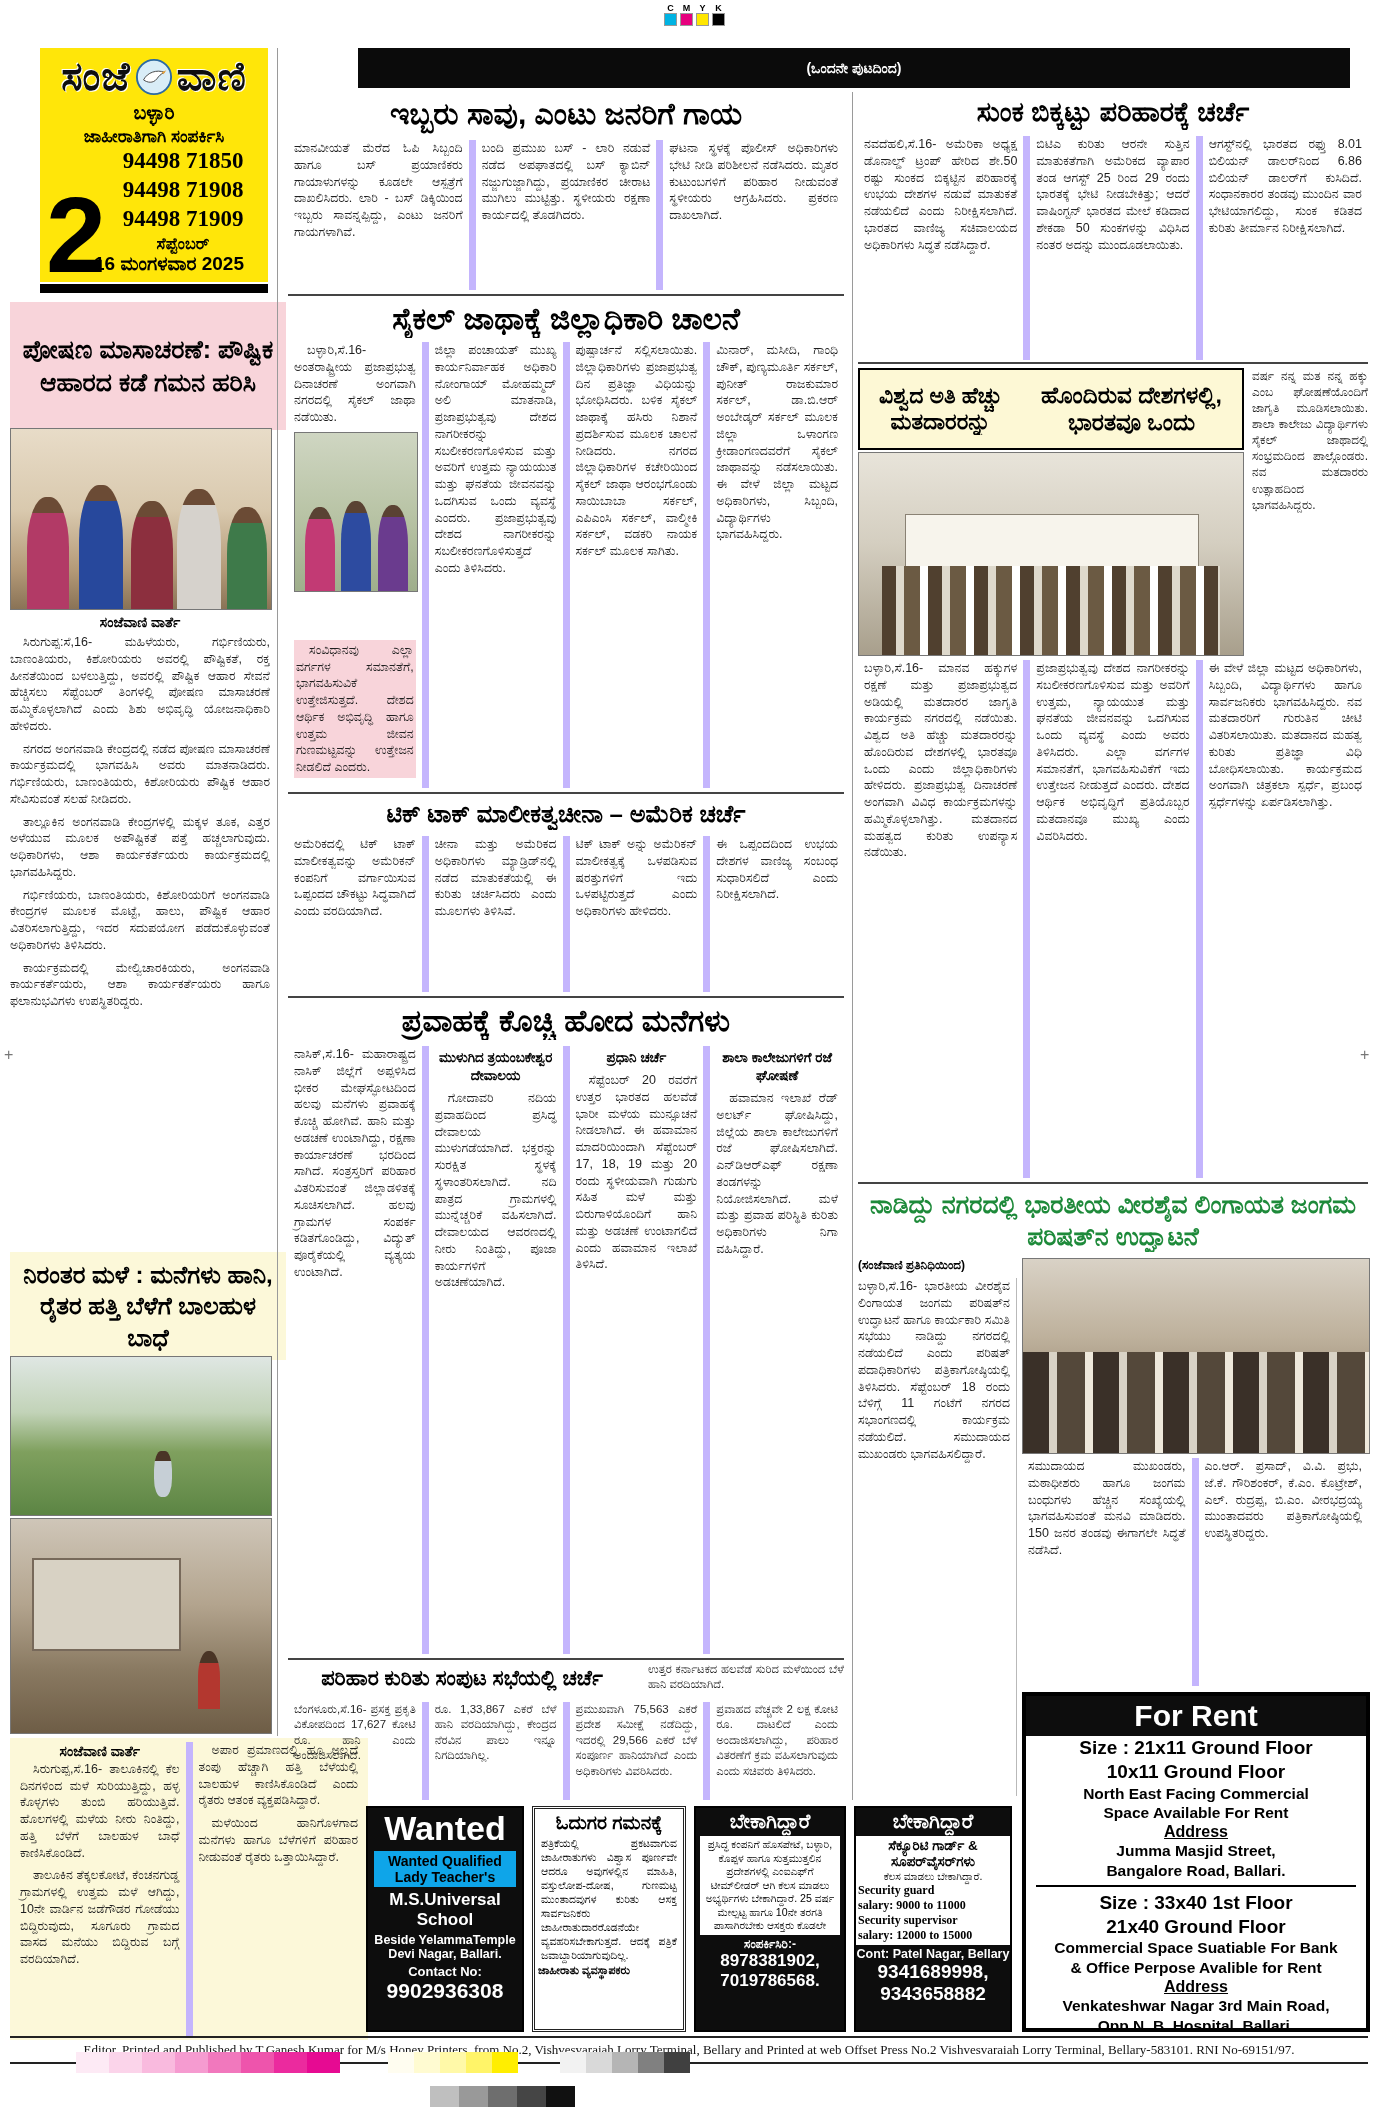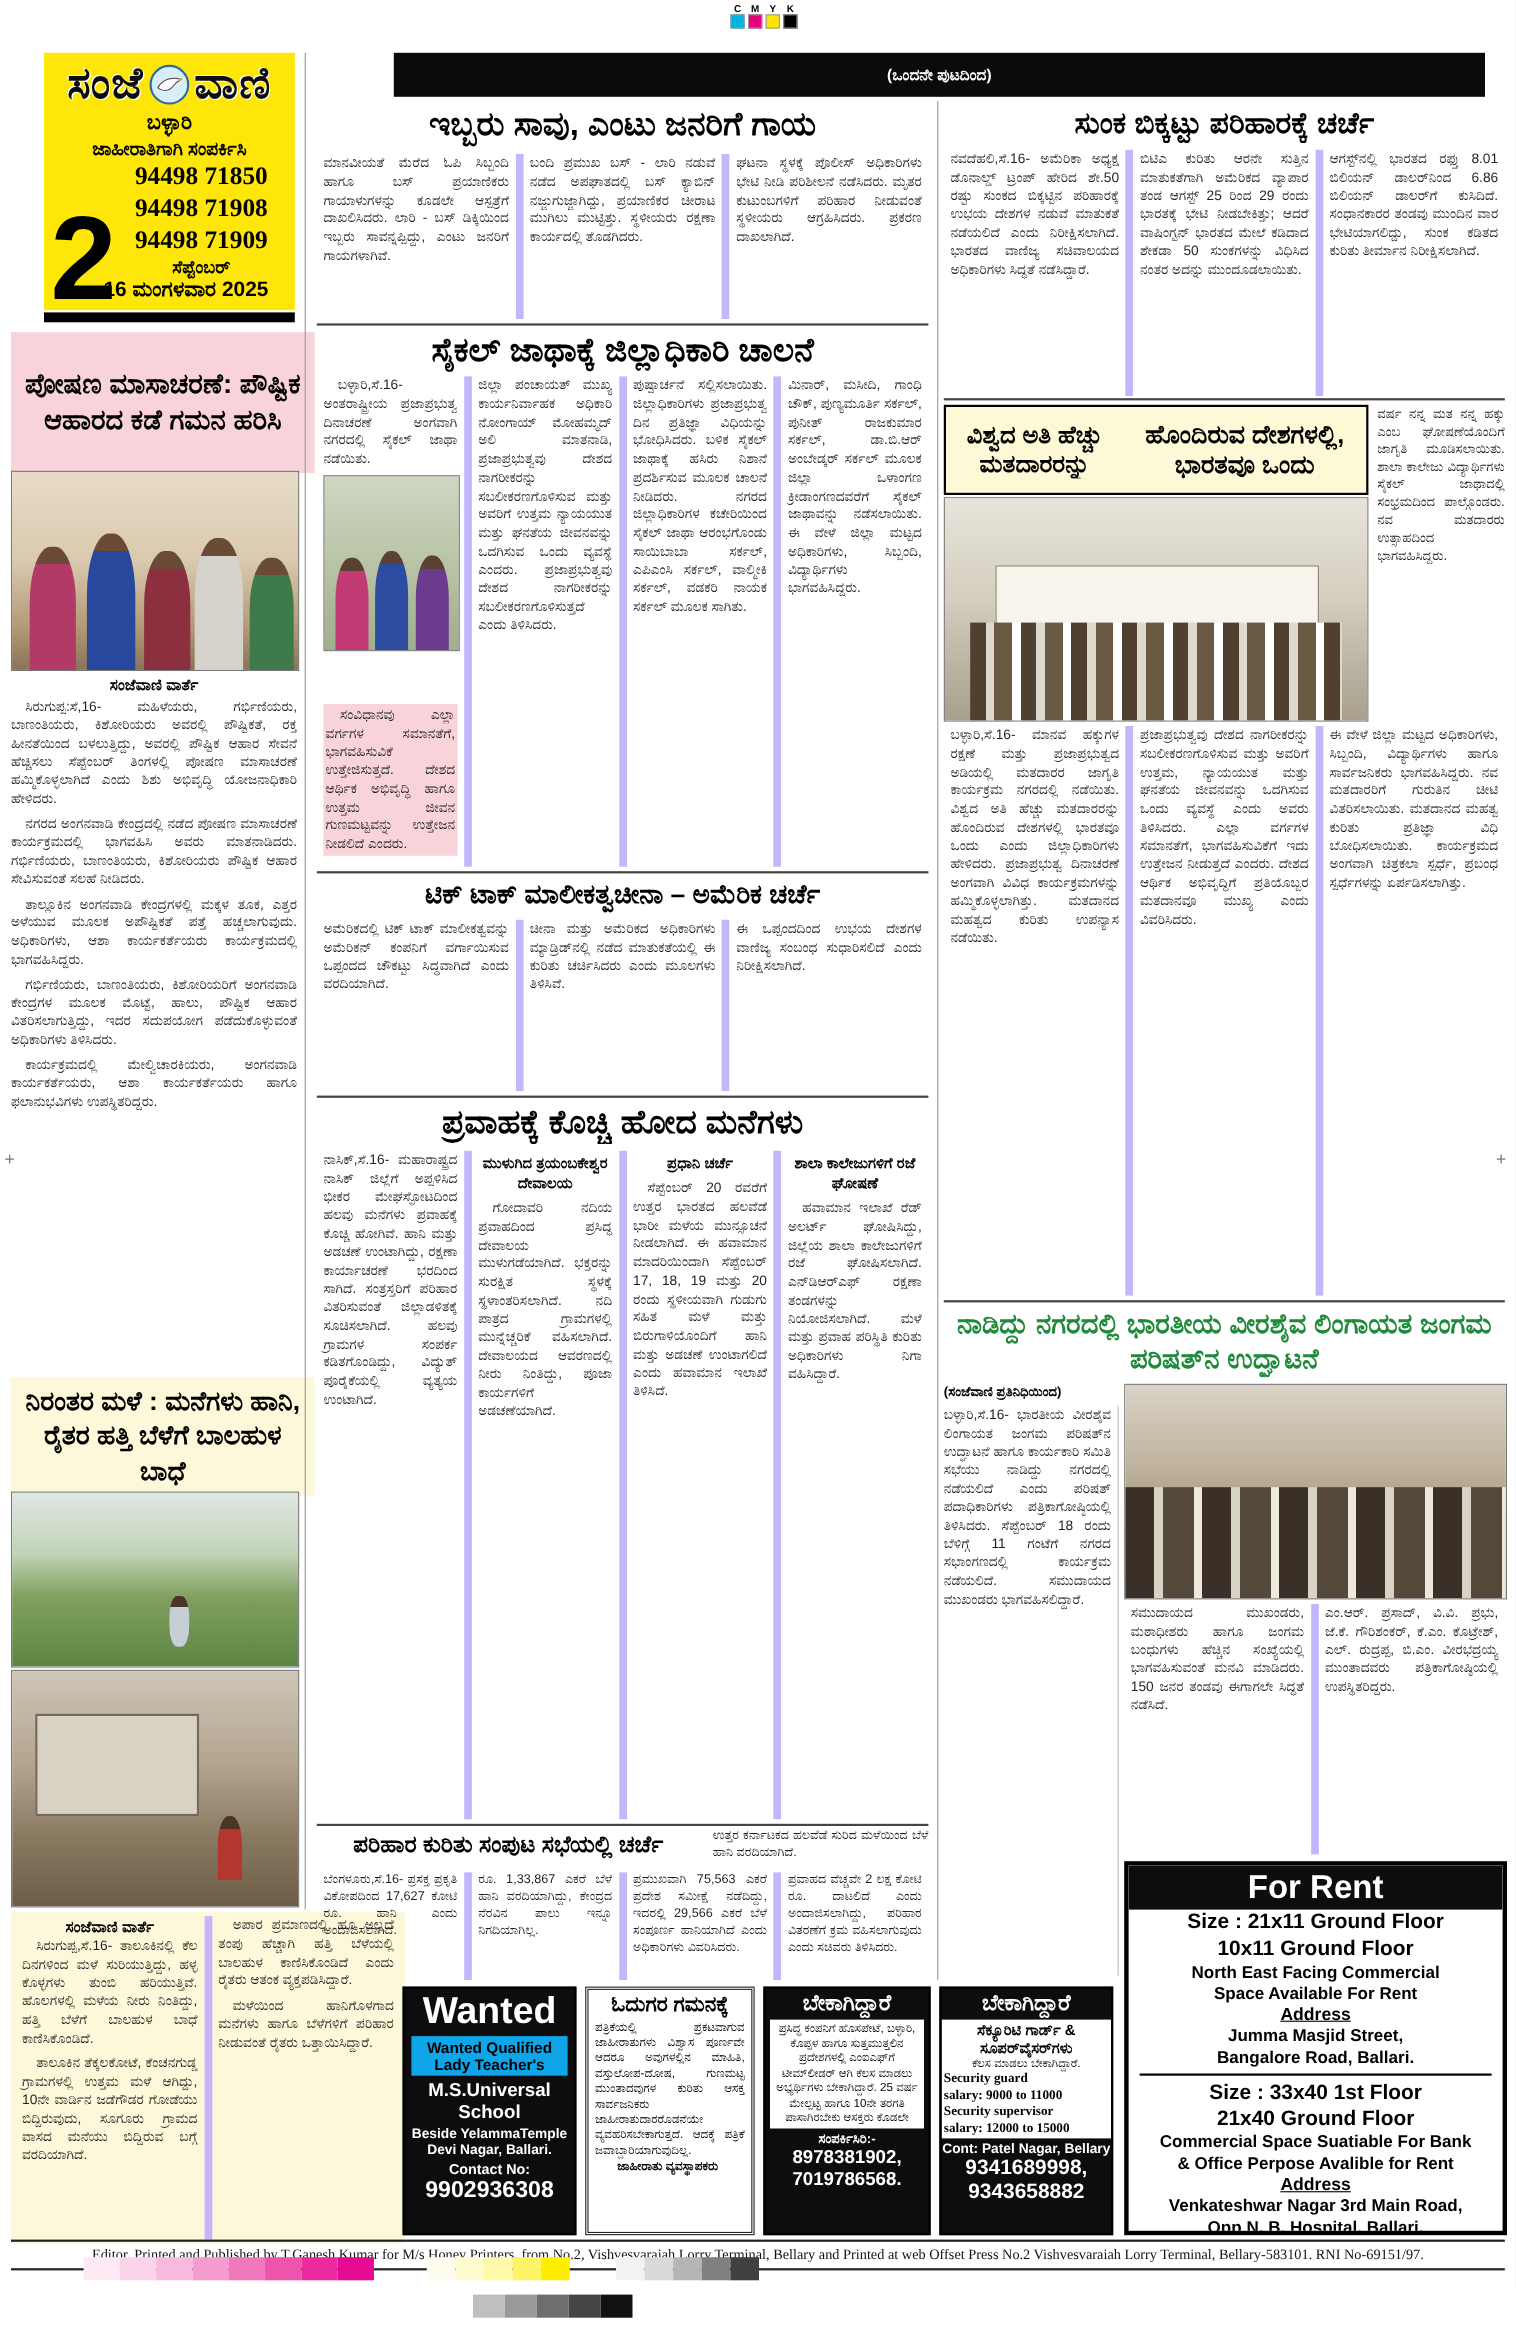--- a/index.html
+++ b/index.html
@@ -176,20 +176,21 @@
     <div class="nc">ಜಿಲ್ಲಾ ಪಂಚಾಯತ್ ಮುಖ್ಯ ಕಾರ್ಯನಿರ್ವಾಹಕ ಅಧಿಕಾರಿ ನೋಂಗಾಯ್ ಮೋಹಮ್ಮದ್ ಅಲಿ ಮಾತನಾಡಿ, ಪ್ರಜಾಪ್ರಭುತ್ವವು ದೇಶದ ನಾಗರೀಕರನ್ನು ಸಬಲೀಕರಣಗೊಳಿಸುವ ಮತ್ತು ಅವರಿಗೆ ಉತ್ತಮ ನ್ಯಾಯಯುತ ಮತ್ತು ಘನತೆಯ ಜೀವನವನ್ನು ಒದಗಿಸುವ ಒಂದು ವ್ಯವಸ್ಥೆ ಎಂದರು. ಪ್ರಜಾಪ್ರಭುತ್ವವು ದೇಶದ ನಾಗರೀಕರನ್ನು ಸಬಲೀಕರಣಗೊಳಿಸುತ್ತದೆ ಎಂದು ತಿಳಿಸಿದರು.</div>
     <div class="nc">ಪುಷ್ಪಾರ್ಚನೆ ಸಲ್ಲಿಸಲಾಯಿತು. ಜಿಲ್ಲಾಧಿಕಾರಿಗಳು ಪ್ರಜಾಪ್ರಭುತ್ವ ದಿನ ಪ್ರತಿಜ್ಞಾ ವಿಧಿಯನ್ನು ಭೋಧಿಸಿದರು. ಬಳಿಕ ಸೈಕಲ್ ಜಾಥಾಕ್ಕೆ ಹಸಿರು ನಿಶಾನೆ ಪ್ರದರ್ಶಿಸುವ ಮೂಲಕ ಚಾಲನೆ ನೀಡಿದರು. ನಗರದ ಜಿಲ್ಲಾಧಿಕಾರಿಗಳ ಕಚೇರಿಯಿಂದ ಸೈಕಲ್ ಜಾಥಾ ಆರಂಭಗೊಂಡು ಸಾಯಿಬಾಬಾ ಸರ್ಕಲ್, ಎಪಿಎಂಸಿ ಸರ್ಕಲ್, ವಾಲ್ಮೀಕಿ ಸರ್ಕಲ್, ವಡಕರಿ ನಾಯಕ ಸರ್ಕಲ್ ಮೂಲಕ ಸಾಗಿತು.</div>
     <div class="nc">ಮಿನಾರ್, ಮಸೀದಿ, ಗಾಂಧಿ ಚೌಕ್, ಪುಣ್ಯಮೂರ್ತಿ ಸರ್ಕಲ್, ಪುನೀತ್ ರಾಜಕುಮಾರ ಸರ್ಕಲ್, ಡಾ.ಬಿ.ಆರ್ ಅಂಬೇಡ್ಕರ್ ಸರ್ಕಲ್ ಮೂಲಕ ಜಿಲ್ಲಾ ಒಳಾಂಗಣ ಕ್ರೀಡಾಂಗಣದವರೆಗೆ ಸೈಕಲ್ ಜಾಥಾವನ್ನು ನಡೆಸಲಾಯಿತು. ಈ ವೇಳೆ ಜಿಲ್ಲಾ ಮಟ್ಟದ ಅಧಿಕಾರಿಗಳು, ಸಿಬ್ಬಂದಿ, ವಿದ್ಯಾರ್ಥಿಗಳು ಭಾಗವಹಿಸಿದ್ದರು.</div>
   </div>
   <div class="hline" style="left:288px;top:792px;width:556px;"></div>
 
   <div class="abs hl" style="left:288px;top:798px;width:556px;font-size:24px;line-height:32px;">ಟಿಕ್ ಟಾಕ್ ಮಾಲೀಕತ್ವಚೀನಾ – ಅಮೆರಿಕ ಚರ್ಚೆ</div>
   <div class="cols" style="left:288px;top:836px;width:556px;height:156px;">
     <div class="nc">ಅಮೆರಿಕದಲ್ಲಿ ಟಿಕ್ ಟಾಕ್ ಮಾಲೀಕತ್ವವನ್ನು ಅಮೆರಿಕನ್ ಕಂಪನಿಗೆ ವರ್ಗಾಯಿಸುವ ಒಪ್ಪಂದದ ಚೌಕಟ್ಟು ಸಿದ್ಧವಾಗಿದೆ ಎಂದು ವರದಿಯಾಗಿದೆ.</div>
     <div class="nc">ಚೀನಾ ಮತ್ತು ಅಮೆರಿಕದ ಅಧಿಕಾರಿಗಳು ಮ್ಯಾಡ್ರಿಡ್‌ನಲ್ಲಿ ನಡೆದ ಮಾತುಕತೆಯಲ್ಲಿ ಈ ಕುರಿತು ಚರ್ಚಿಸಿದರು ಎಂದು ಮೂಲಗಳು ತಿಳಿಸಿವೆ.</div>
+    <div class="nc">ಟಿಕ್ ಟಾಕ್ ಅನ್ನು ಅಮೆರಿಕನ್ ಮಾಲೀಕತ್ವಕ್ಕೆ ಒಳಪಡಿಸುವ ಷರತ್ತುಗಳಿಗೆ ಇದು ಒಳಪಟ್ಟಿರುತ್ತದೆ ಎಂದು ಅಧಿಕಾರಿಗಳು ಹೇಳಿದರು.</div>
     <div class="nc">ಈ ಒಪ್ಪಂದದಿಂದ ಉಭಯ ದೇಶಗಳ ವಾಣಿಜ್ಯ ಸಂಬಂಧ ಸುಧಾರಿಸಲಿದೆ ಎಂದು ನಿರೀಕ್ಷಿಸಲಾಗಿದೆ.</div>
   </div>
   <div class="hline" style="left:288px;top:996px;width:556px;"></div>
 
   <div class="abs hl" style="left:288px;top:1002px;width:556px;font-size:30px;line-height:38px;">ಪ್ರವಾಹಕ್ಕೆ ಕೊಚ್ಚಿ ಹೋದ ಮನೆಗಳು</div>
   <div class="cols" style="left:288px;top:1046px;width:556px;height:608px;">
     <div class="nc">ನಾಸಿಕ್,ಸೆ.16- ಮಹಾರಾಷ್ಟ್ರದ ನಾಸಿಕ್ ಜಿಲ್ಲೆಗೆ ಅಪ್ಪಳಿಸಿದ ಭೀಕರ ಮೇಘಸ್ಫೋಟದಿಂದ ಹಲವು ಮನೆಗಳು ಪ್ರವಾಹಕ್ಕೆ ಕೊಚ್ಚಿ ಹೋಗಿವೆ. ಹಾನಿ ಮತ್ತು ಅಡಚಣೆ ಉಂಟಾಗಿದ್ದು, ರಕ್ಷಣಾ ಕಾರ್ಯಾಚರಣೆ ಭರದಿಂದ ಸಾಗಿದೆ. ಸಂತ್ರಸ್ತರಿಗೆ ಪರಿಹಾರ ವಿತರಿಸುವಂತೆ ಜಿಲ್ಲಾಡಳಿತಕ್ಕೆ ಸೂಚಿಸಲಾಗಿದೆ. ಹಲವು ಗ್ರಾಮಗಳ ಸಂಪರ್ಕ ಕಡಿತಗೊಂಡಿದ್ದು, ವಿದ್ಯುತ್ ಪೂರೈಕೆಯಲ್ಲಿ ವ್ಯತ್ಯಯ ಉಂಟಾಗಿದೆ.</div>
     <div class="nc">
       <div class="subhead">ಮುಳುಗಿದ ತ್ರಯಂಬಕೇಶ್ವರ ದೇವಾಲಯ</div>
       <p>ಗೋದಾವರಿ ನದಿಯ ಪ್ರವಾಹದಿಂದ ಪ್ರಸಿದ್ಧ ದೇವಾಲಯ ಮುಳುಗಡೆಯಾಗಿದೆ. ಭಕ್ತರನ್ನು ಸುರಕ್ಷಿತ ಸ್ಥಳಕ್ಕೆ ಸ್ಥಳಾಂತರಿಸಲಾಗಿದೆ. ನದಿ ಪಾತ್ರದ ಗ್ರಾಮಗಳಲ್ಲಿ ಮುನ್ನೆಚ್ಚರಿಕೆ ವಹಿಸಲಾಗಿದೆ. ದೇವಾಲಯದ ಆವರಣದಲ್ಲಿ ನೀರು ನಿಂತಿದ್ದು, ಪೂಜಾ ಕಾರ್ಯಗಳಿಗೆ ಅಡಚಣೆಯಾಗಿದೆ.</p>
@@ -258,21 +259,21 @@
     <div style="font-size:17px;font-weight:bold;margin-top:3px;">M.S.Universal School</div>
     <div style="font-size:12.5px;font-weight:bold;margin-top:3px;">Beside YelammaTemple</div>
     <div style="font-size:12.5px;font-weight:bold;">Devi Nagar, Ballari.</div>
     <div style="font-size:13px;font-weight:bold;margin-top:3px;">Contact No:</div>
     <div style="font-size:21px;font-weight:bold;">9902936308</div>
   </div>
 
   <div class="ad ad-border" style="left:532px;top:1806px;width:154px;height:226px;padding:3px;">
     <div style="font-size:19px;font-weight:bold;">ಓದುಗರ ಗಮನಕ್ಕೆ</div>
     <div style="font-size:10.8px;line-height:1.3;text-align:justify;padding:2px 3px;">ಪತ್ರಿಕೆಯಲ್ಲಿ ಪ್ರಕಟವಾಗುವ ಜಾಹೀರಾತುಗಳು ವಿಶ್ವಾಸ ಪೂರ್ಣವೇ ಆದರೂ ಅವುಗಳಲ್ಲಿನ ಮಾಹಿತಿ, ವಸ್ತುಲೋಪ-ದೋಷ, ಗುಣಮಟ್ಟ ಮುಂತಾದವುಗಳ ಕುರಿತು ಆಸಕ್ತ ಸಾರ್ವಜನಿಕರು ಜಾಹೀರಾತುದಾರರೊಡನೆಯೇ ವ್ಯವಹರಿಸಬೇಕಾಗುತ್ತದೆ. ಆದಕ್ಕೆ ಪತ್ರಿಕೆ ಜವಾಬ್ದಾರಿಯಾಗುವುದಿಲ್ಲ.</div>
-    <div style="font-size:11px;font-weight:bold;text-align:center;padding-right:4px;">ಜಾಹೀರಾತು ವ್ಯವಸ್ಥಾಪಕರು</div>
+    <div style="font-size:11px;font-weight:bold;text-align:left;padding-right:4px;">ಜಾಹೀರಾತು ವ್ಯವಸ್ಥಾಪಕರು</div>
   </div>
 
   <div class="ad ad-black" style="left:694px;top:1806px;width:152px;height:226px;">
     <div style="font-size:20px;font-weight:bold;line-height:26px;">ಬೇಕಾಗಿದ್ದಾರೆ</div>
     <div style="background:#fff;color:#000;font-size:10.6px;line-height:1.28;text-align:center;margin:2px 4px;padding:2px;">ಪ್ರಸಿದ್ಧ ಕಂಪನಿಗೆ ಹೊಸಪೇಟೆ, ಬಳ್ಳಾರಿ, ಕೊಪ್ಪಳ ಹಾಗೂ ಸುತ್ತಮುತ್ತಲಿನ ಪ್ರದೇಶಗಳಲ್ಲಿ ಎಂಐಎಫ್‌ಗೆ ಟೀಮ್‌ಲೀಡರ್ ಆಗಿ ಕೆಲಸ ಮಾಡಲು ಅಭ್ಯರ್ಥಿಗಳು ಬೇಕಾಗಿದ್ದಾರೆ. 25 ವರ್ಷ ಮೇಲ್ಪಟ್ಟ ಹಾಗೂ 10ನೇ ತರಗತಿ ಪಾಸಾಗಿರಬೇಕು ಆಸಕ್ತರು ಕೊಡಲೇ</div>
     <div style="font-size:12px;font-weight:bold;">ಸಂಪರ್ಕಿಸಿರಿ:-</div>
     <div style="font-size:17px;font-weight:bold;">8978381902,</div>
     <div style="font-size:17px;font-weight:bold;">7019786568.</div>
   </div>
 

